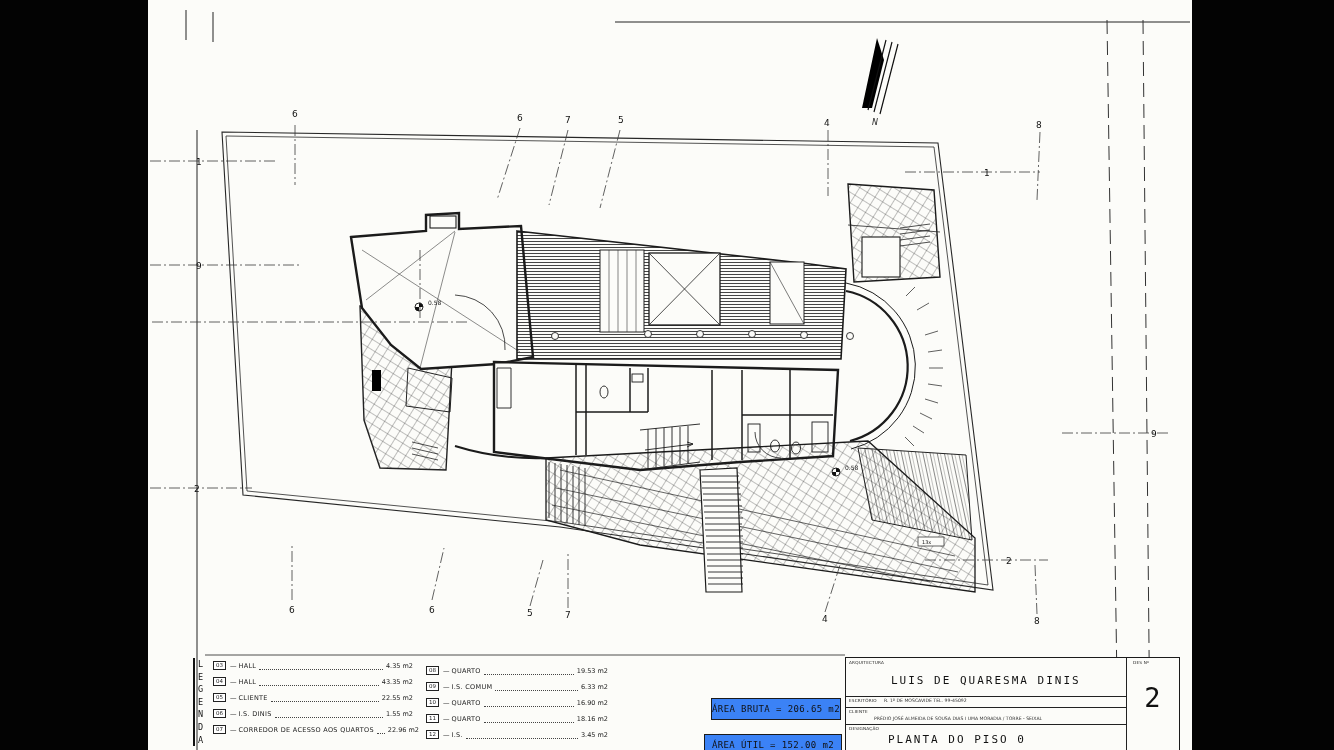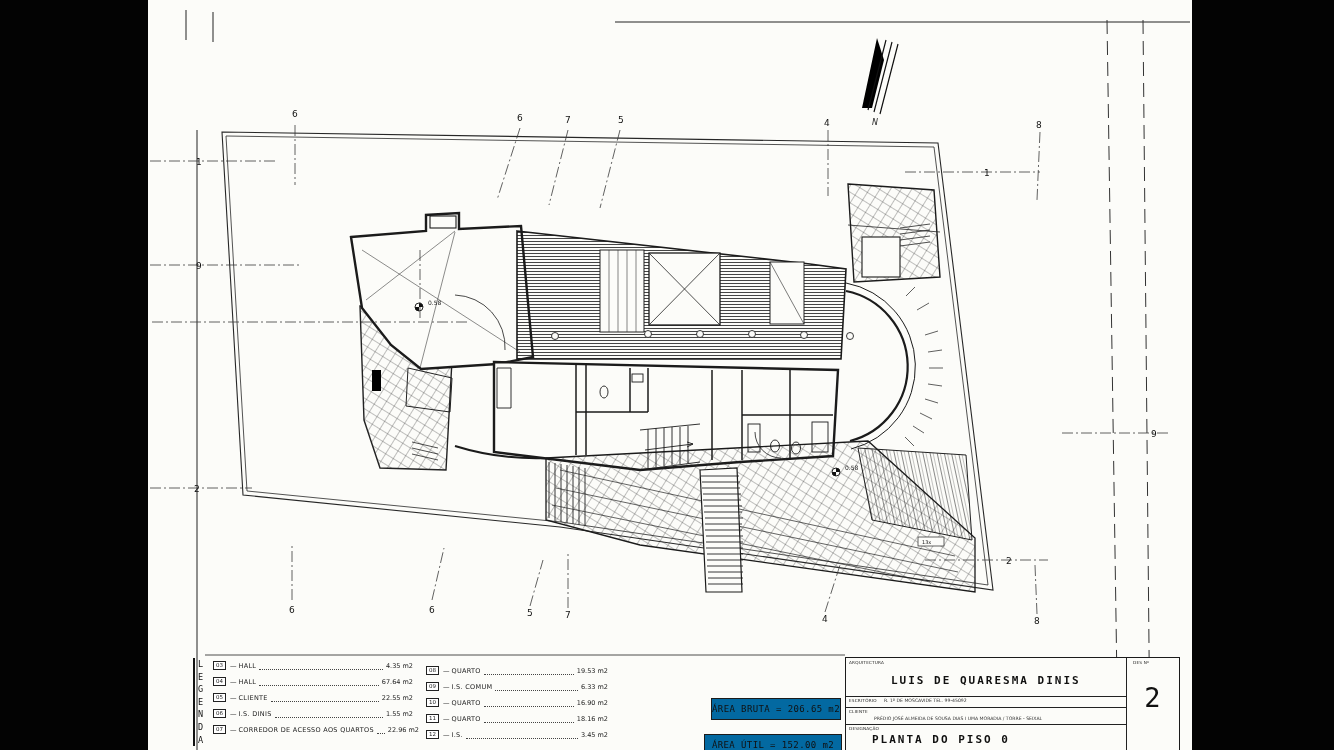--- a/index.html
+++ b/index.html
@@ -12,30 +12,30 @@
   .ov{position:absolute;z-index:3;}
   
   .lrow{position:absolute;display:flex;align-items:flex-end;font-size:6.5px;line-height:7px;color:#222;}
   .lnum{border:1px solid #222;padding:0 2px;font-size:5.5px;line-height:7px;margin-right:2px;background:#fff;}
   .ldash{margin:0 2px;}
   .llab{white-space:nowrap;letter-spacing:.3px;}
   .lleader{flex:1;border-bottom:1px dotted #444;margin:0 3px;height:1px;min-width:8px;}
   .lval{white-space:nowrap;}
   .lg-letter{font-size:8.5px;line-height:12.6px;font-family:"DejaVu Sans Mono",monospace;color:#111;}
   
-  .abox{position:absolute;border:1.5px solid #1b1b1b;background:#0369a1;display:flex;align-items:center;
+  .abox{position:absolute;border:1.5px solid #1b1b1b;background:#3b82f6;display:flex;align-items:center;
         justify-content:center;font-family:"DejaVu Sans Mono",monospace;font-size:9px;letter-spacing:.4px;
         white-space:nowrap;color:#111;}
   
   #tblock{position:absolute;left:845px;top:657px;width:333px;height:93px;border:1.3px solid #1b1b1b;
           border-bottom:none;background:#fcfcf9;font-family:"DejaVu Sans",sans-serif;}
   .tb-lab{position:absolute;font-size:4.2px;color:#222;letter-spacing:.2px;}
   .tb-small{position:absolute;font-size:4.6px;color:#333;white-space:nowrap;}
   .tb-big{position:absolute;font-family:"DejaVu Sans Mono",monospace;font-size:11px;letter-spacing:2px;
-          color:#111;white-space:nowrap;font-weight:bold;}
+          color:#111;white-space:nowrap;}
   .tb-line{position:absolute;left:0;width:280px;height:0;border-top:1px solid #222;}
   #tb-div{position:absolute;left:280px;top:0;width:0;height:93px;border-left:1.2px solid #222;}
   #tb-num{position:absolute;left:280px;top:24px;width:53px;text-align:center;
           font-family:"DejaVu Sans Mono",monospace;font-size:27px;color:#111;}
 </style>
 </head>
 <body>
 
 <div id="stage">
   <div id="paper"></div>
@@ -232,21 +232,21 @@
         <span class="ldash">—</span>
       <span class="llab">HALL</span>
       <span class="lleader"></span>
         <span class="lval">4.35 m2</span>
     </div>
     <div class="lrow" style="left:213px;top:677px;width:200px;">
       <span class="lnum">04</span>
         <span class="ldash">—</span>
       <span class="llab">HALL</span>
       <span class="lleader"></span>
-        <span class="lval">67.64 m2</span>
+        <span class="lval">43.35 m2</span>
     </div>
     <div class="lrow" style="left:213px;top:693px;width:200px;">
       <span class="lnum">05</span>
         <span class="ldash">—</span>
       <span class="llab">CLIENTE</span>
       <span class="lleader"></span>
         <span class="lval">22.55 m2</span>
     </div>
     <div class="lrow" style="left:213px;top:709px;width:200px;">
       <span class="lnum">06</span>
@@ -307,21 +307,21 @@
     <span class="tb-lab" style="left:3px;top:2px;">ARQUITECTURA</span>
     <span class="tb-big" style="left:45px;top:16px;">LUIS DE QUARESMA DINIS</span>
     <div class="tb-line" style="top:38px;"></div>
     <span class="tb-lab" style="left:3px;top:40px;">ESCRITÓRIO</span>
     <span class="tb-small" style="left:38px;top:40px;">R. 1º DE MOSCAVIDE   TEL. 99-45092</span>
     <div class="tb-line" style="top:49px;"></div>
     <span class="tb-lab" style="left:3px;top:51px;">CLIENTE</span>
     <span class="tb-small" style="left:28px;top:58px;">PRÉDIO JOSÉ ALMEIDA DE SOUSA DIAS I UMA MORADIA / TORRE - SEIXAL</span>
     <div class="tb-line" style="top:66px;"></div>
     <span class="tb-lab" style="left:3px;top:68px;">DESIGNAÇÃO</span>
-    <span class="tb-big" style="left:26px;top:75px;">PLANTA DO PISO 0</span>
+    <span class="tb-big" style="left:42px;top:75px;">PLANTA DO PISO 0</span>
     <div id="tb-div"></div>
     <span class="tb-lab" style="left:287px;top:2px;">DES Nº</span>
     <div id="tb-num">2</div>
   </div>
 
   <div id="bar-left"></div>
   <div id="bar-right"></div>
 </div>
 
 </body></html>

